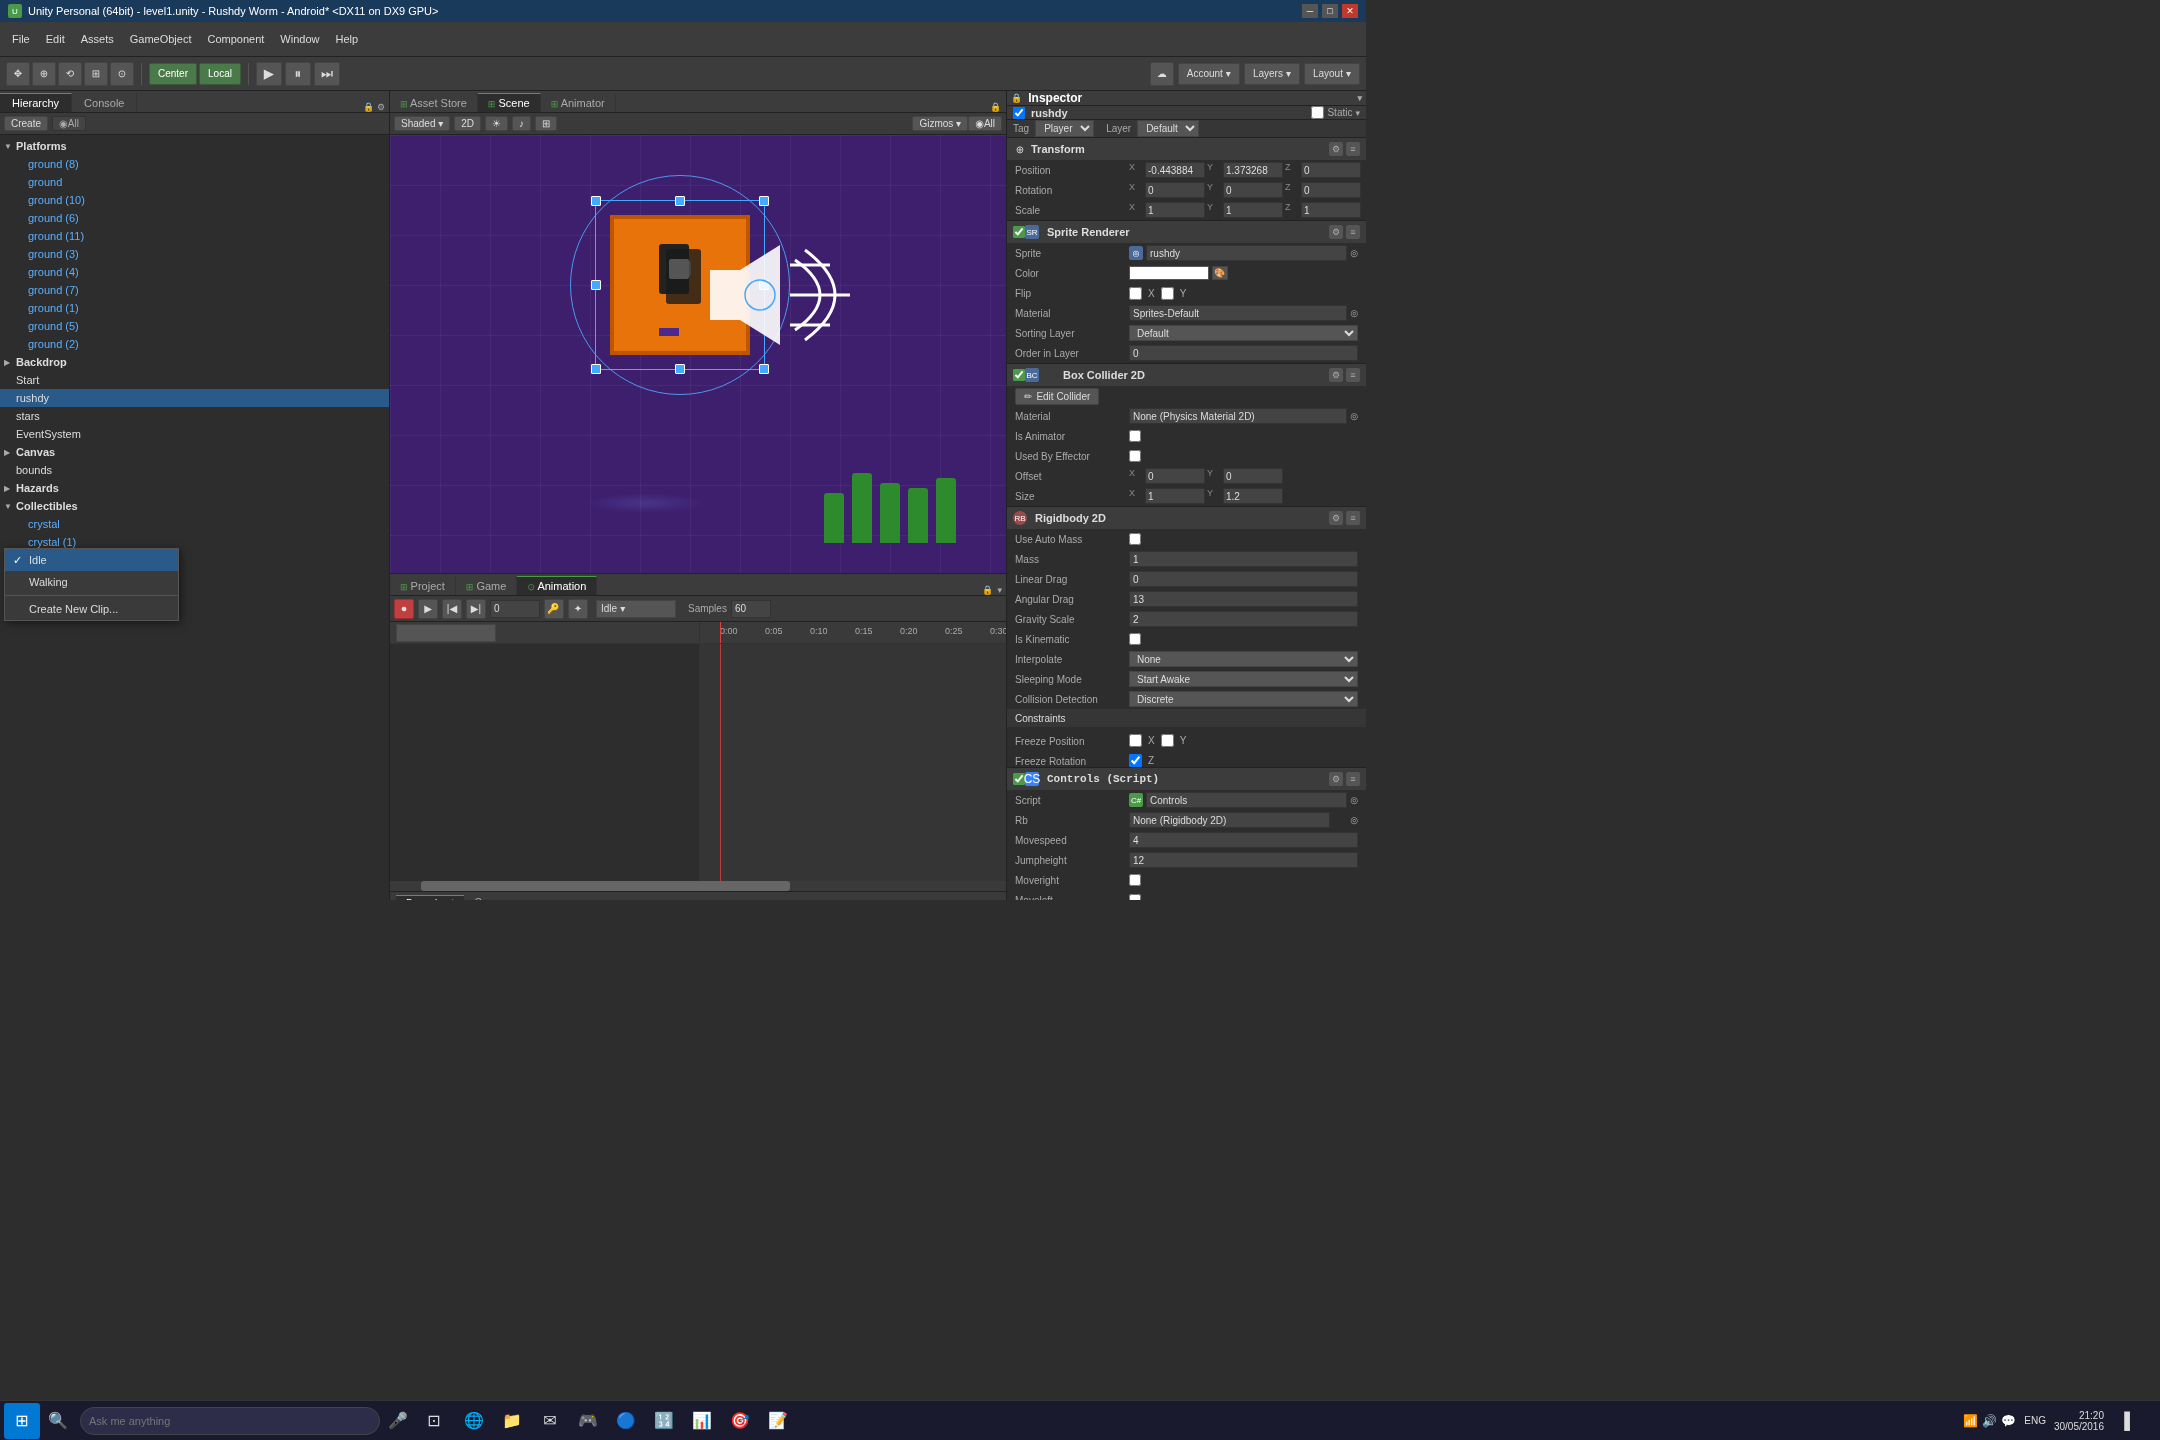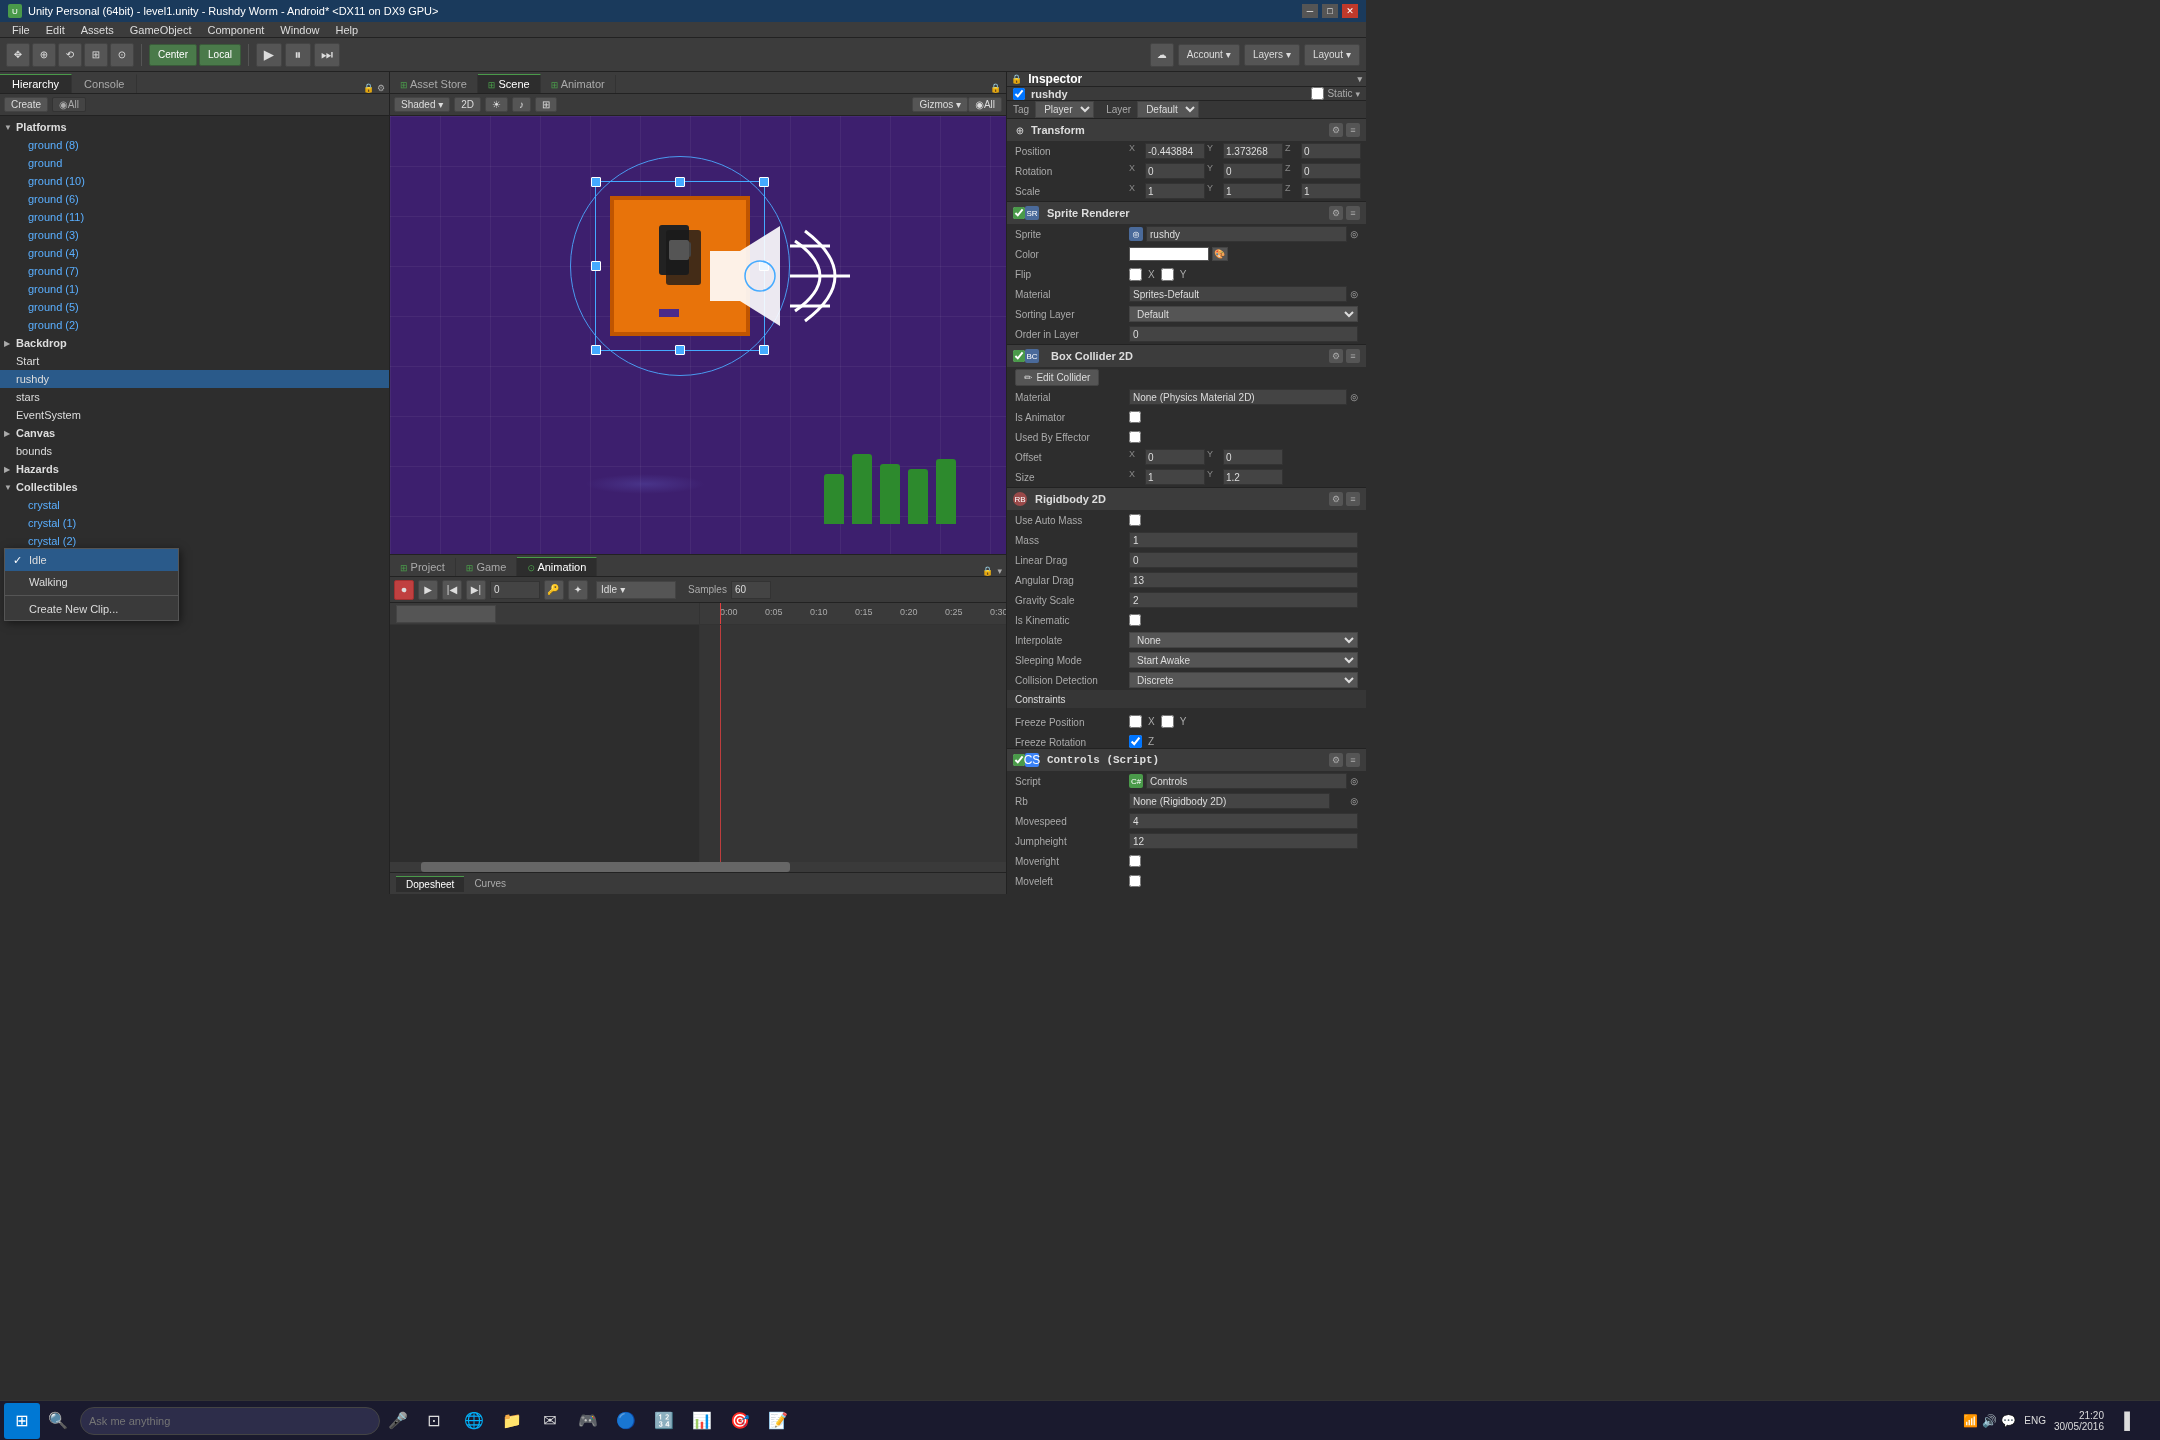--- a/index.html
+++ b/index.html
@@ -15,21 +15,21 @@
       padding: 0 8px; color: #fff; font-size: 11px;
     }
     #title-bar .title-icon { width: 14px; height: 14px; background: #4a9a4a; border-radius: 2px; margin-right: 6px; display: inline-flex; align-items: center; justify-content: center; font-size: 8px; }
     #title-bar .title-text { flex: 1; }
     #title-bar .win-controls { display: flex; gap: 4px; }
     #title-bar .win-btn { width: 16px; height: 14px; background: #555; border: none; color: #fff; font-size: 9px; cursor: pointer; display: flex; align-items: center; justify-content: center; }
     #title-bar .win-btn.close { background: #c0392b; }
     
     
     #menu-bar {
-      height: 16px; background: #3c3c3c; display: flex; align-items: center;
+      height: 35px; background: #3c3c3c; display: flex; align-items: center;
       padding: 4px 4px; border-bottom: 1px solid #222;
     }
     .menu-item { padding: 2px 8px; color: #ddd; font-size: 11px; cursor: pointer; }
     
     
     #toolbar {
       height: 34px; background: #3c3c3c; display: flex; align-items: center;
       padding: 0 6px; gap: 4px; border-bottom: 1px solid #222;
     }
     .toolbar-btn {
@@ -782,21 +782,21 @@
       <div class="prop-row">
         <span class="prop-label">Order in Layer</span>
         <input class="prop-input" type="text" value="0" style="">
       </div>
     </div>
 
     <div class="inspector-section">
       <div class="section-header">
         <input type="checkbox" checked="" class="component-enable" style="">
         <div class="section-icon" style="background:#4a6a9a; border-radius:2px; color:#fff; font-size:8px;">BC</div>
-        <span class="section-title" style="margin-left:8px;">Box Collider 2D</span>
+        <span class="section-title" style="margin-left:20px;">Box Collider 2D</span>
         <div class="section-actions">
           <button class="section-action-btn">⚙</button>
           <button class="section-action-btn">≡</button>
         </div>
       </div>
       <div class="prop-row">
         <button class="edit-collider-btn">
           <span>✏</span>
           <span>Edit Collider</span>
         </button>

